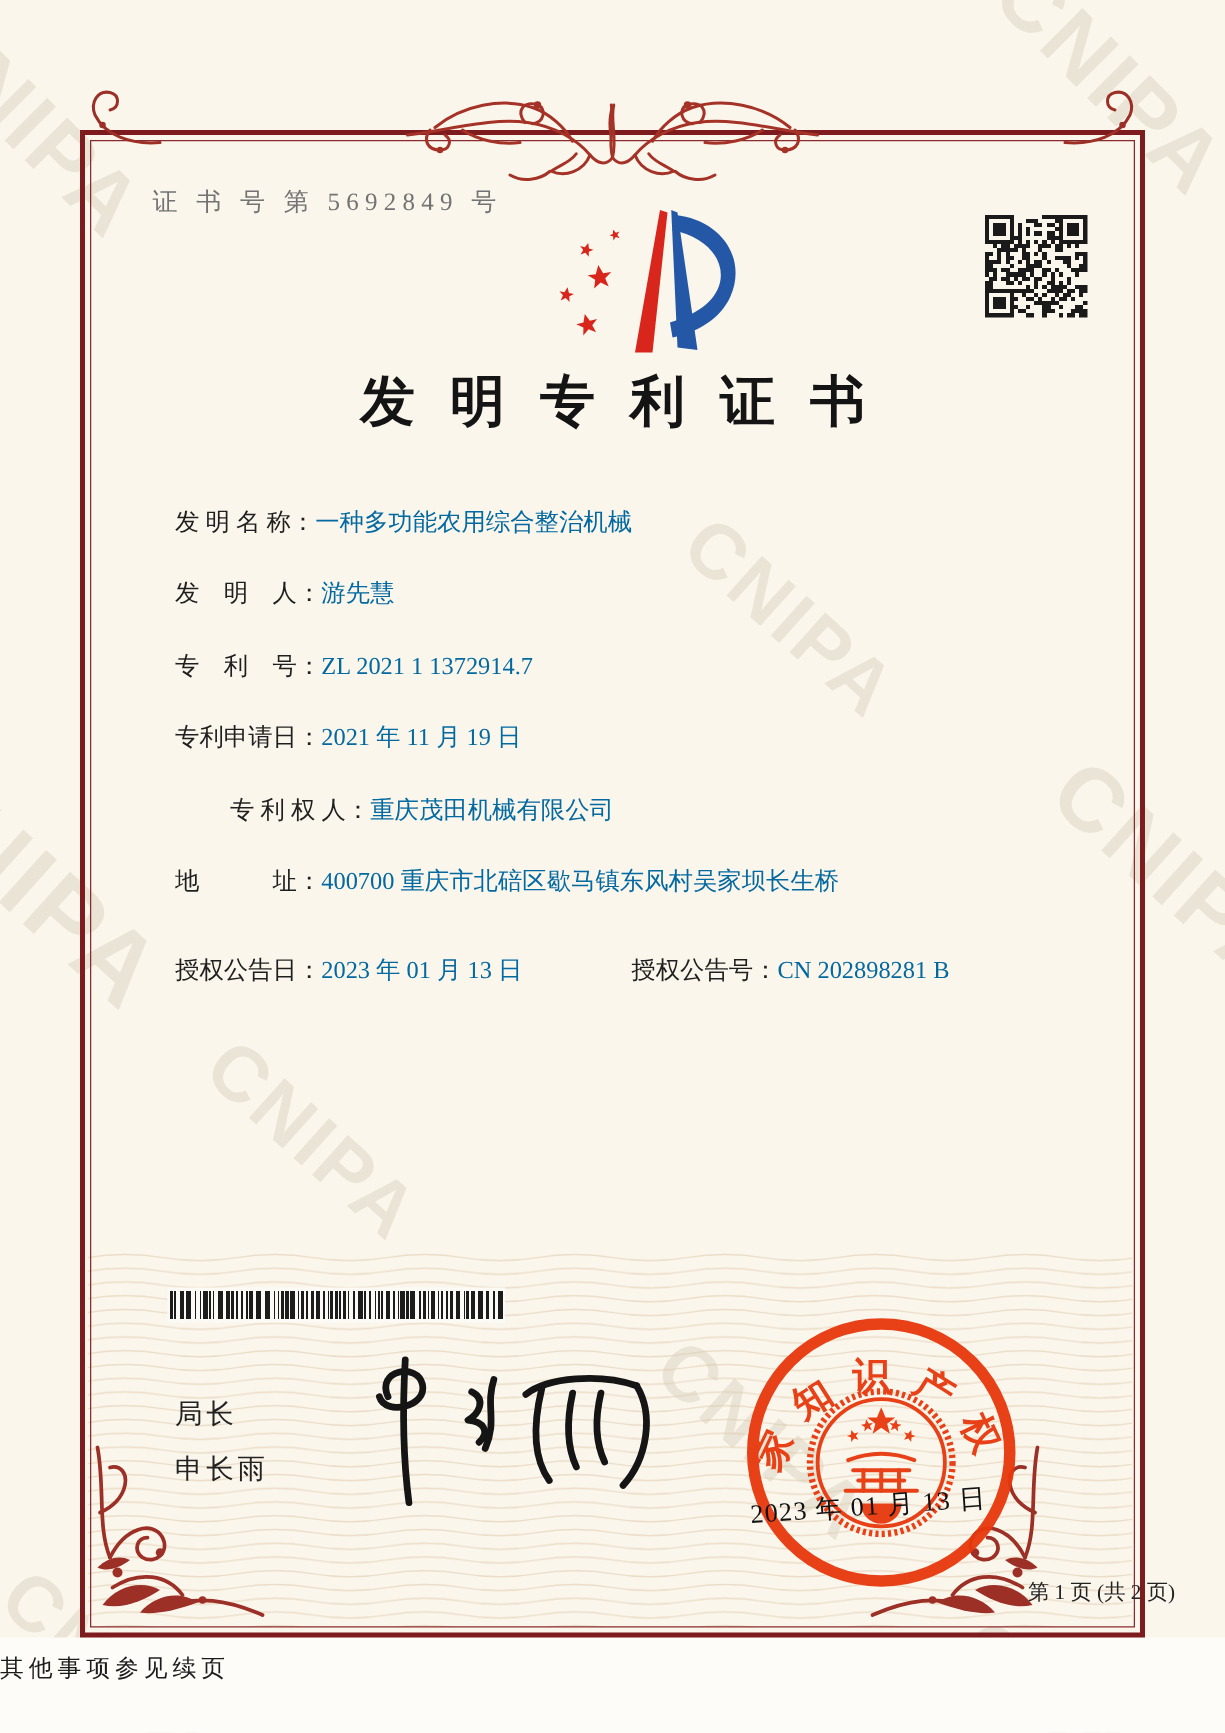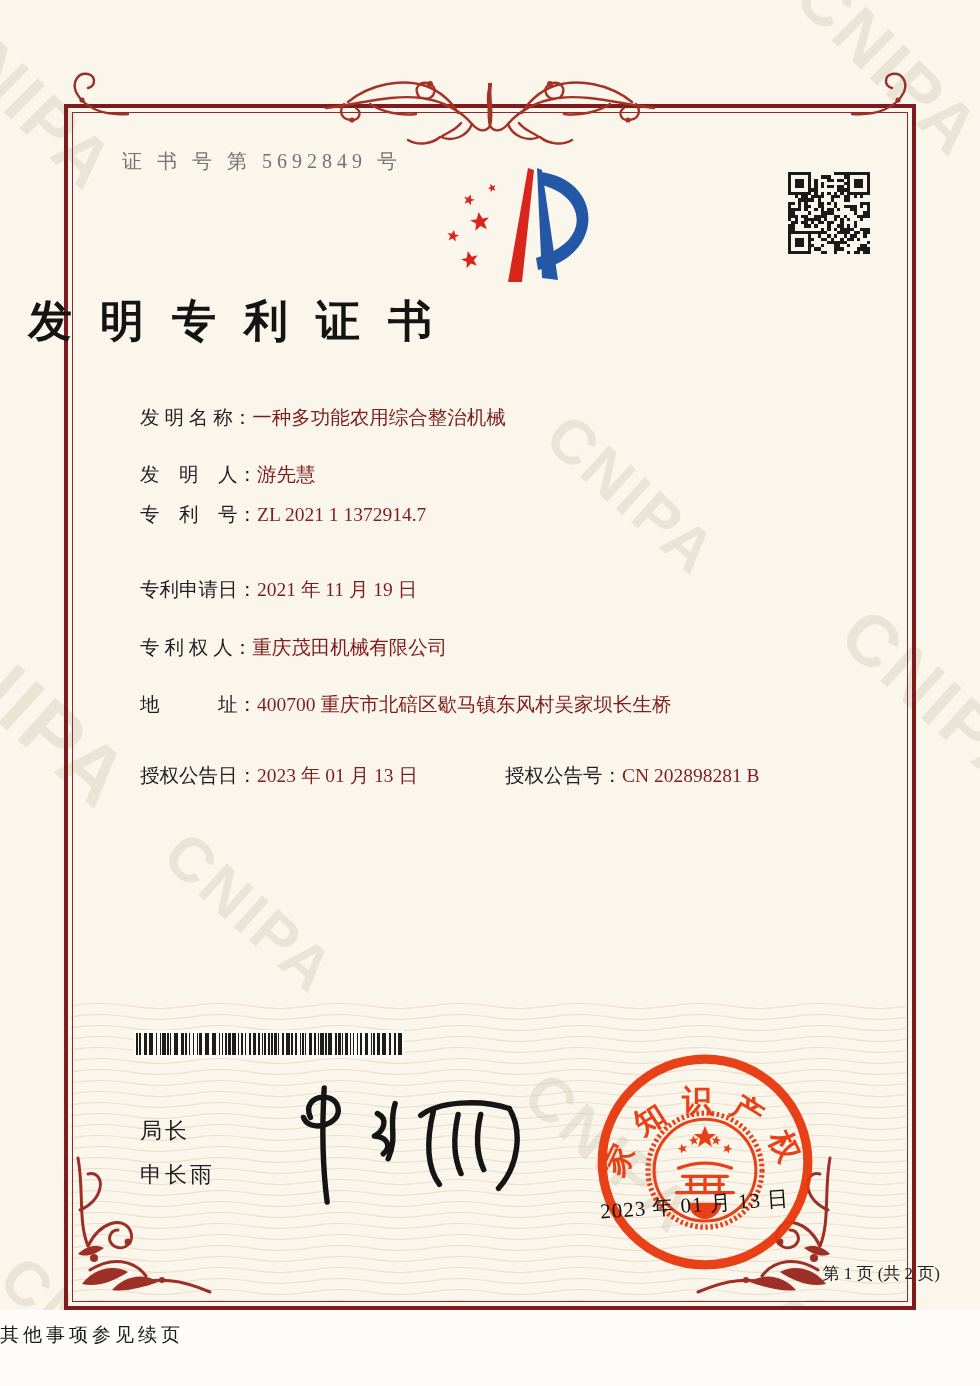--- a/index.html
+++ b/index.html
@@ -14,27 +14,27 @@
     transform-origin:left top;pointer-events:none;white-space:nowrap;
   }
   .waves{position:absolute;left:70px;top:1000px;width:836px;height:302px;}
   .bottom-strip{position:absolute;left:0;top:1310px;width:980px;height:76px;background:#fdfcf8;}
   .frame{position:absolute;left:64px;top:104px;width:844px;height:1198px;border:4px solid #7d1b1e;}
   .frame-inner{position:absolute;inset:4px;border:1px solid #8a2a2c;}
   .cert-no{position:absolute;left:122px;top:148px;font-size:20px;letter-spacing:5px;color:#737373;}
   .logo{position:absolute;left:438px;top:150px;width:162px;height:150px;}
   .qr{position:absolute;left:788px;top:172px;width:82px;height:82px;}
   .title{
-    position:absolute;left:0;top:292px;width:980px;
+    position:absolute;left:0;top:292px;width:980px;text-align:center;
     font-size:44px;font-weight:700;letter-spacing:28px;text-indent:28px;color:#141414;
   }
   .fields{position:absolute;left:140px;top:404px;width:740px;height:395px;font-size:19.5px;}
   .frow{position:absolute;left:0;white-space:nowrap;}
   .frow .lbl{color:#1f1f1f;}
-  .frow .val{color:#7f1d1d;}
+  .frow .val{color:#0369a1;}
   .frow2{position:absolute;left:365px;top:0;white-space:nowrap;}
   .paras{position:absolute;left:140px;top:810px;width:732px;font-size:19.5px;line-height:1.95;
     text-align:justify;color:#1c1c1c;}
   .paras p{margin:0 0 2px 0;text-indent:2em;}
   .barcode{position:absolute;left:134px;top:1030px;width:270px;height:28px;background:#fbfaf5;}
   .signer{position:absolute;left:140px;font-family:"Liberation Sans","DejaVu Sans",sans-serif;
     font-size:22px;letter-spacing:3px;color:#222;}
   .signature{position:absolute;left:272px;top:1080px;width:258px;height:128px;}
   .seal{position:absolute;left:593px;top:1050px;width:224px;height:224px;opacity:.95;}
   .seal-date{position:absolute;left:600px;top:1190px;width:215px;font-size:21px;letter-spacing:1px;
@@ -493,27 +493,27 @@
 
   <div class="title">发明专利证书</div>
 
   <div class="fields">
     <div class="frow" style="top:0;">
       <span class="lbl">发 明 名 称：</span><span class="val">一种多功能农用综合整治机械</span>
     </div>
     <div class="frow" style="top:57px;">
       <span class="lbl">发　明　人：</span><span class="val">游先慧</span>
     </div>
-    <div class="frow" style="top:97px;text-align:right;">
+    <div class="frow" style="top:115px;text-align:right;">
       <span class="lbl">专　利　号：</span><span class="val">ZL 2021 1 1372914.7</span>
     </div>
     <div class="frow" style="top:172px;">
       <span class="lbl">专利申请日：</span><span class="val">2021 年 11 月 19 日</span>
     </div>
-    <div class="frow" style="top:230px;">
+    <div class="frow" style="top:230px;margin-left:44px;">
       <span class="lbl">专 利 权 人：</span><span class="val">重庆茂田机械有限公司</span>
     </div>
     <div class="frow" style="top:287px;">
       <span class="lbl">地　　　址：</span><span class="val">400700 重庆市北碚区歇马镇东风村吴家坝长生桥</span>
     </div>
     <div class="frow" style="top:358px;">
       <span class="lbl">授权公告日：</span><span class="val">2023 年 01 月 13 日</span>
       <span class="frow2">
         <span class="lbl">授权公告号：</span><span class="val">CN 202898281 B</span>
       </span>

